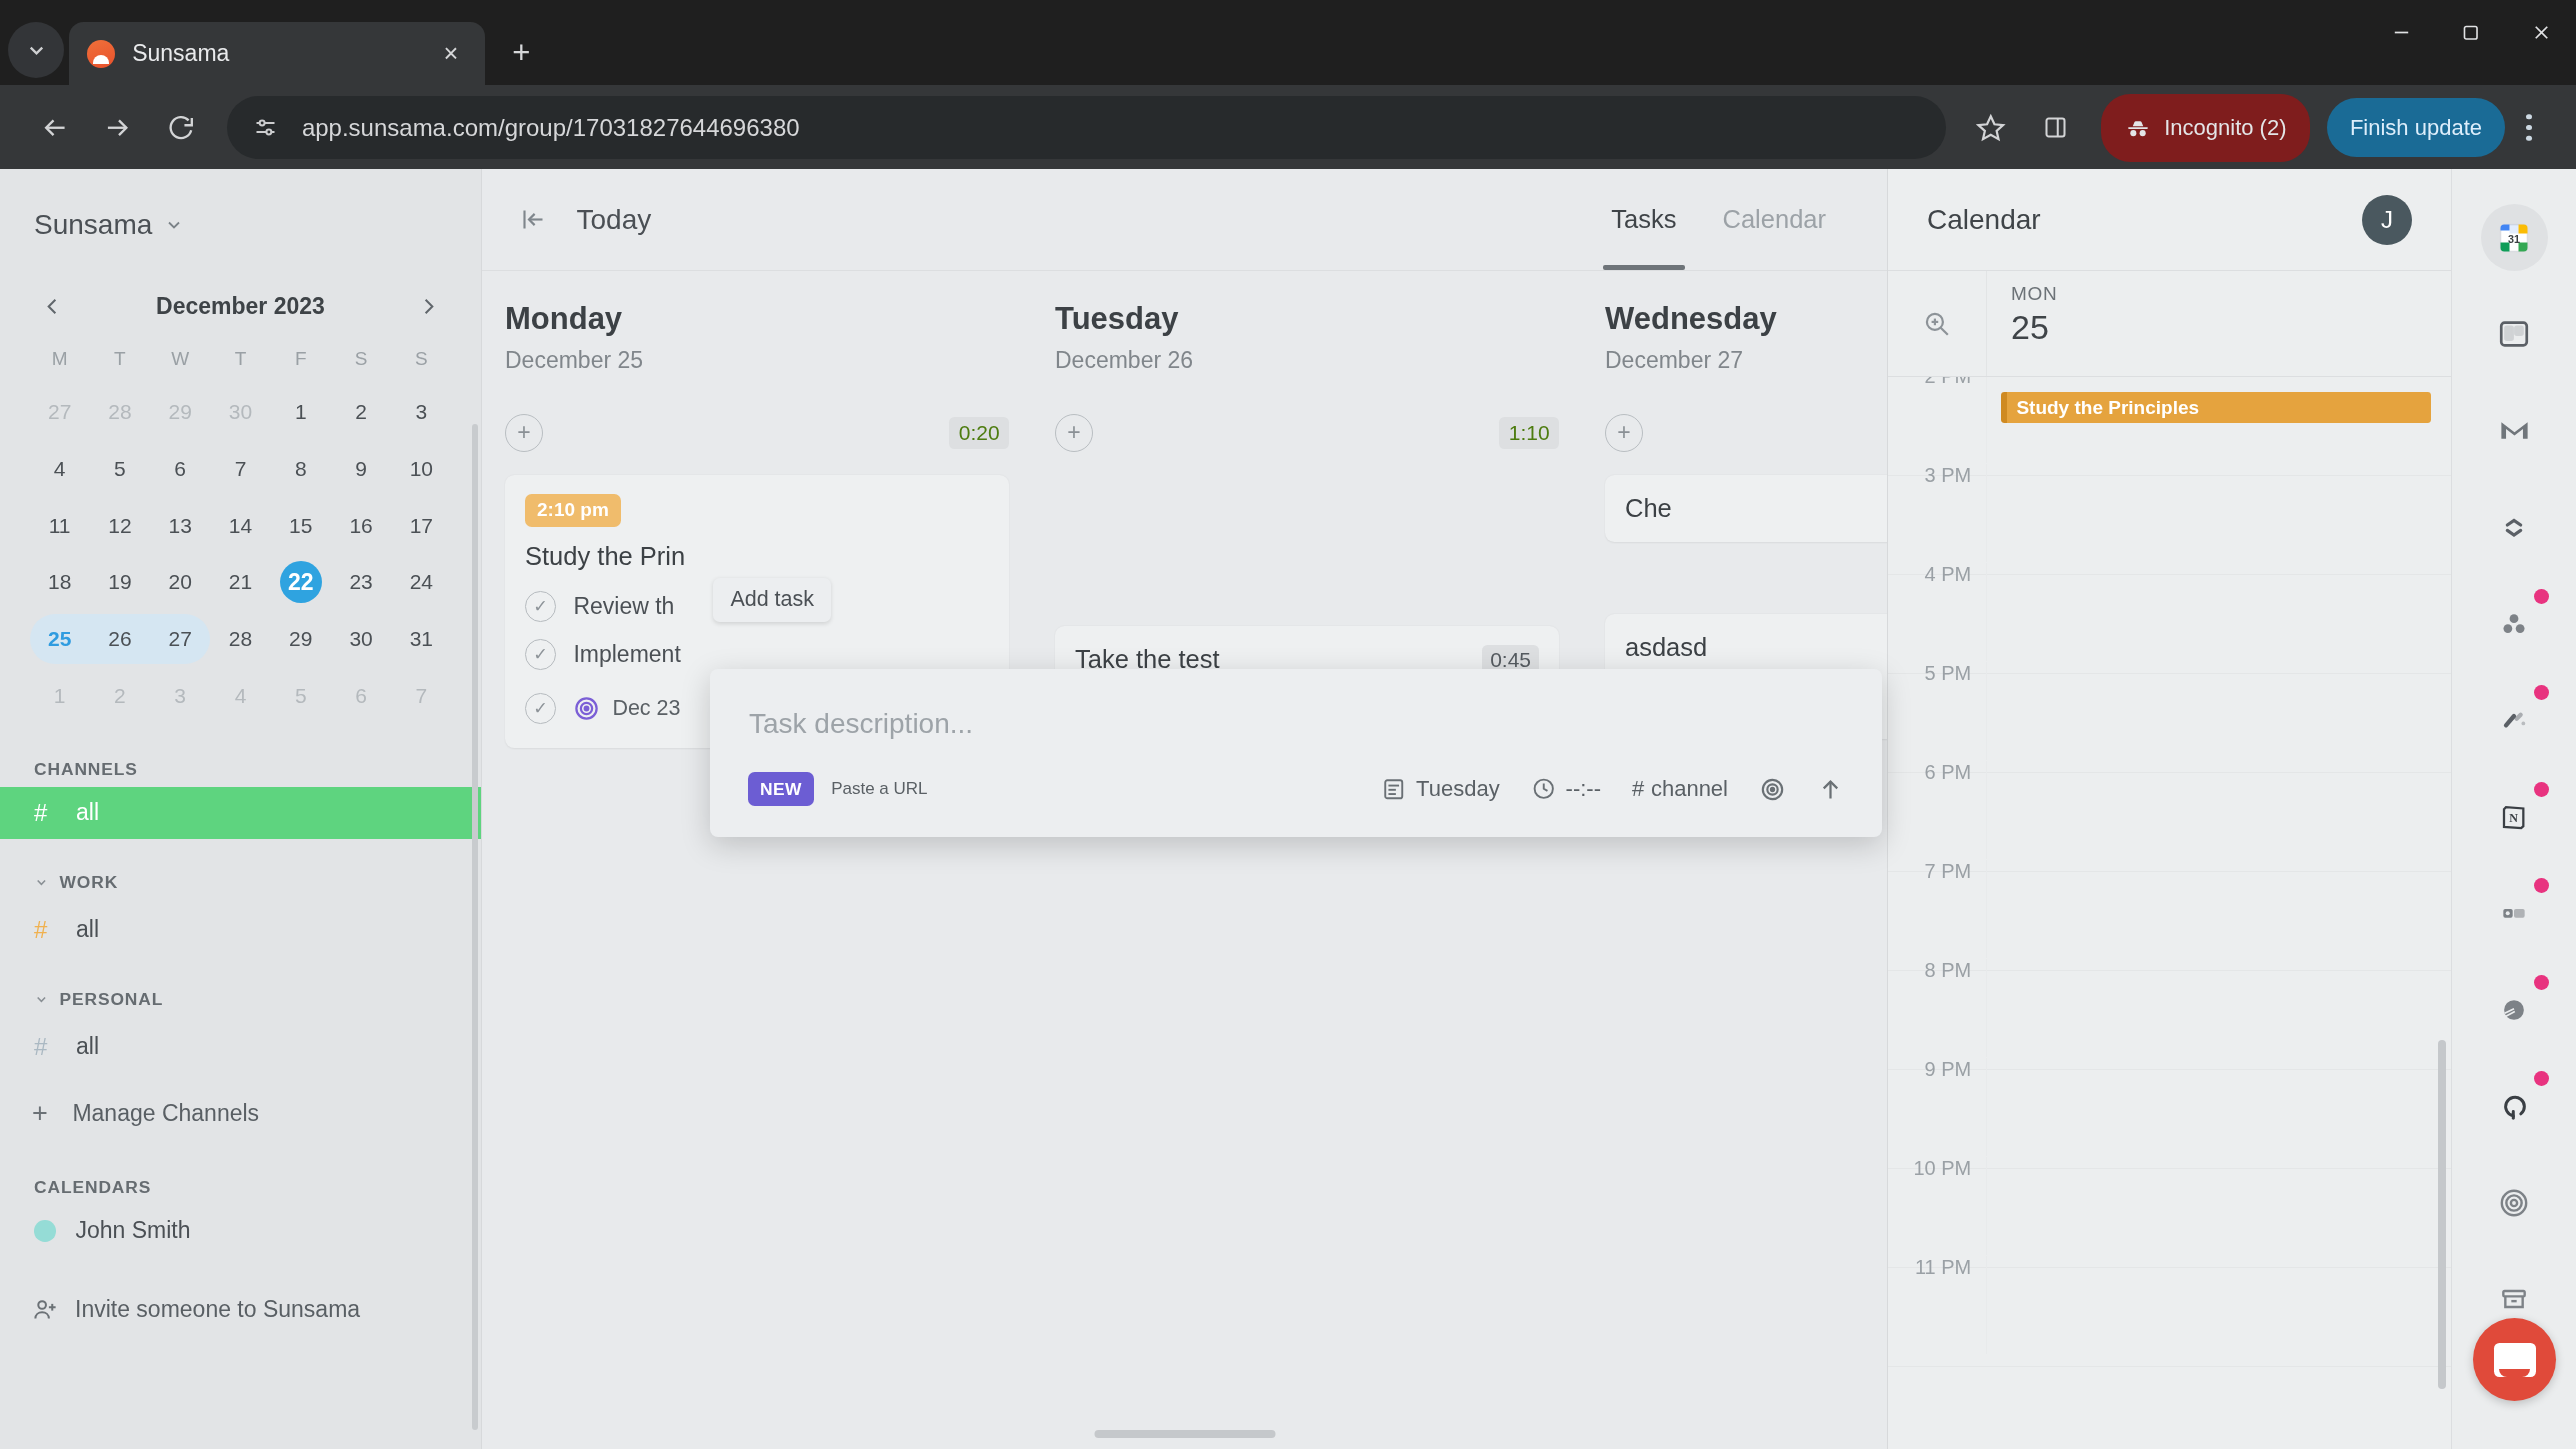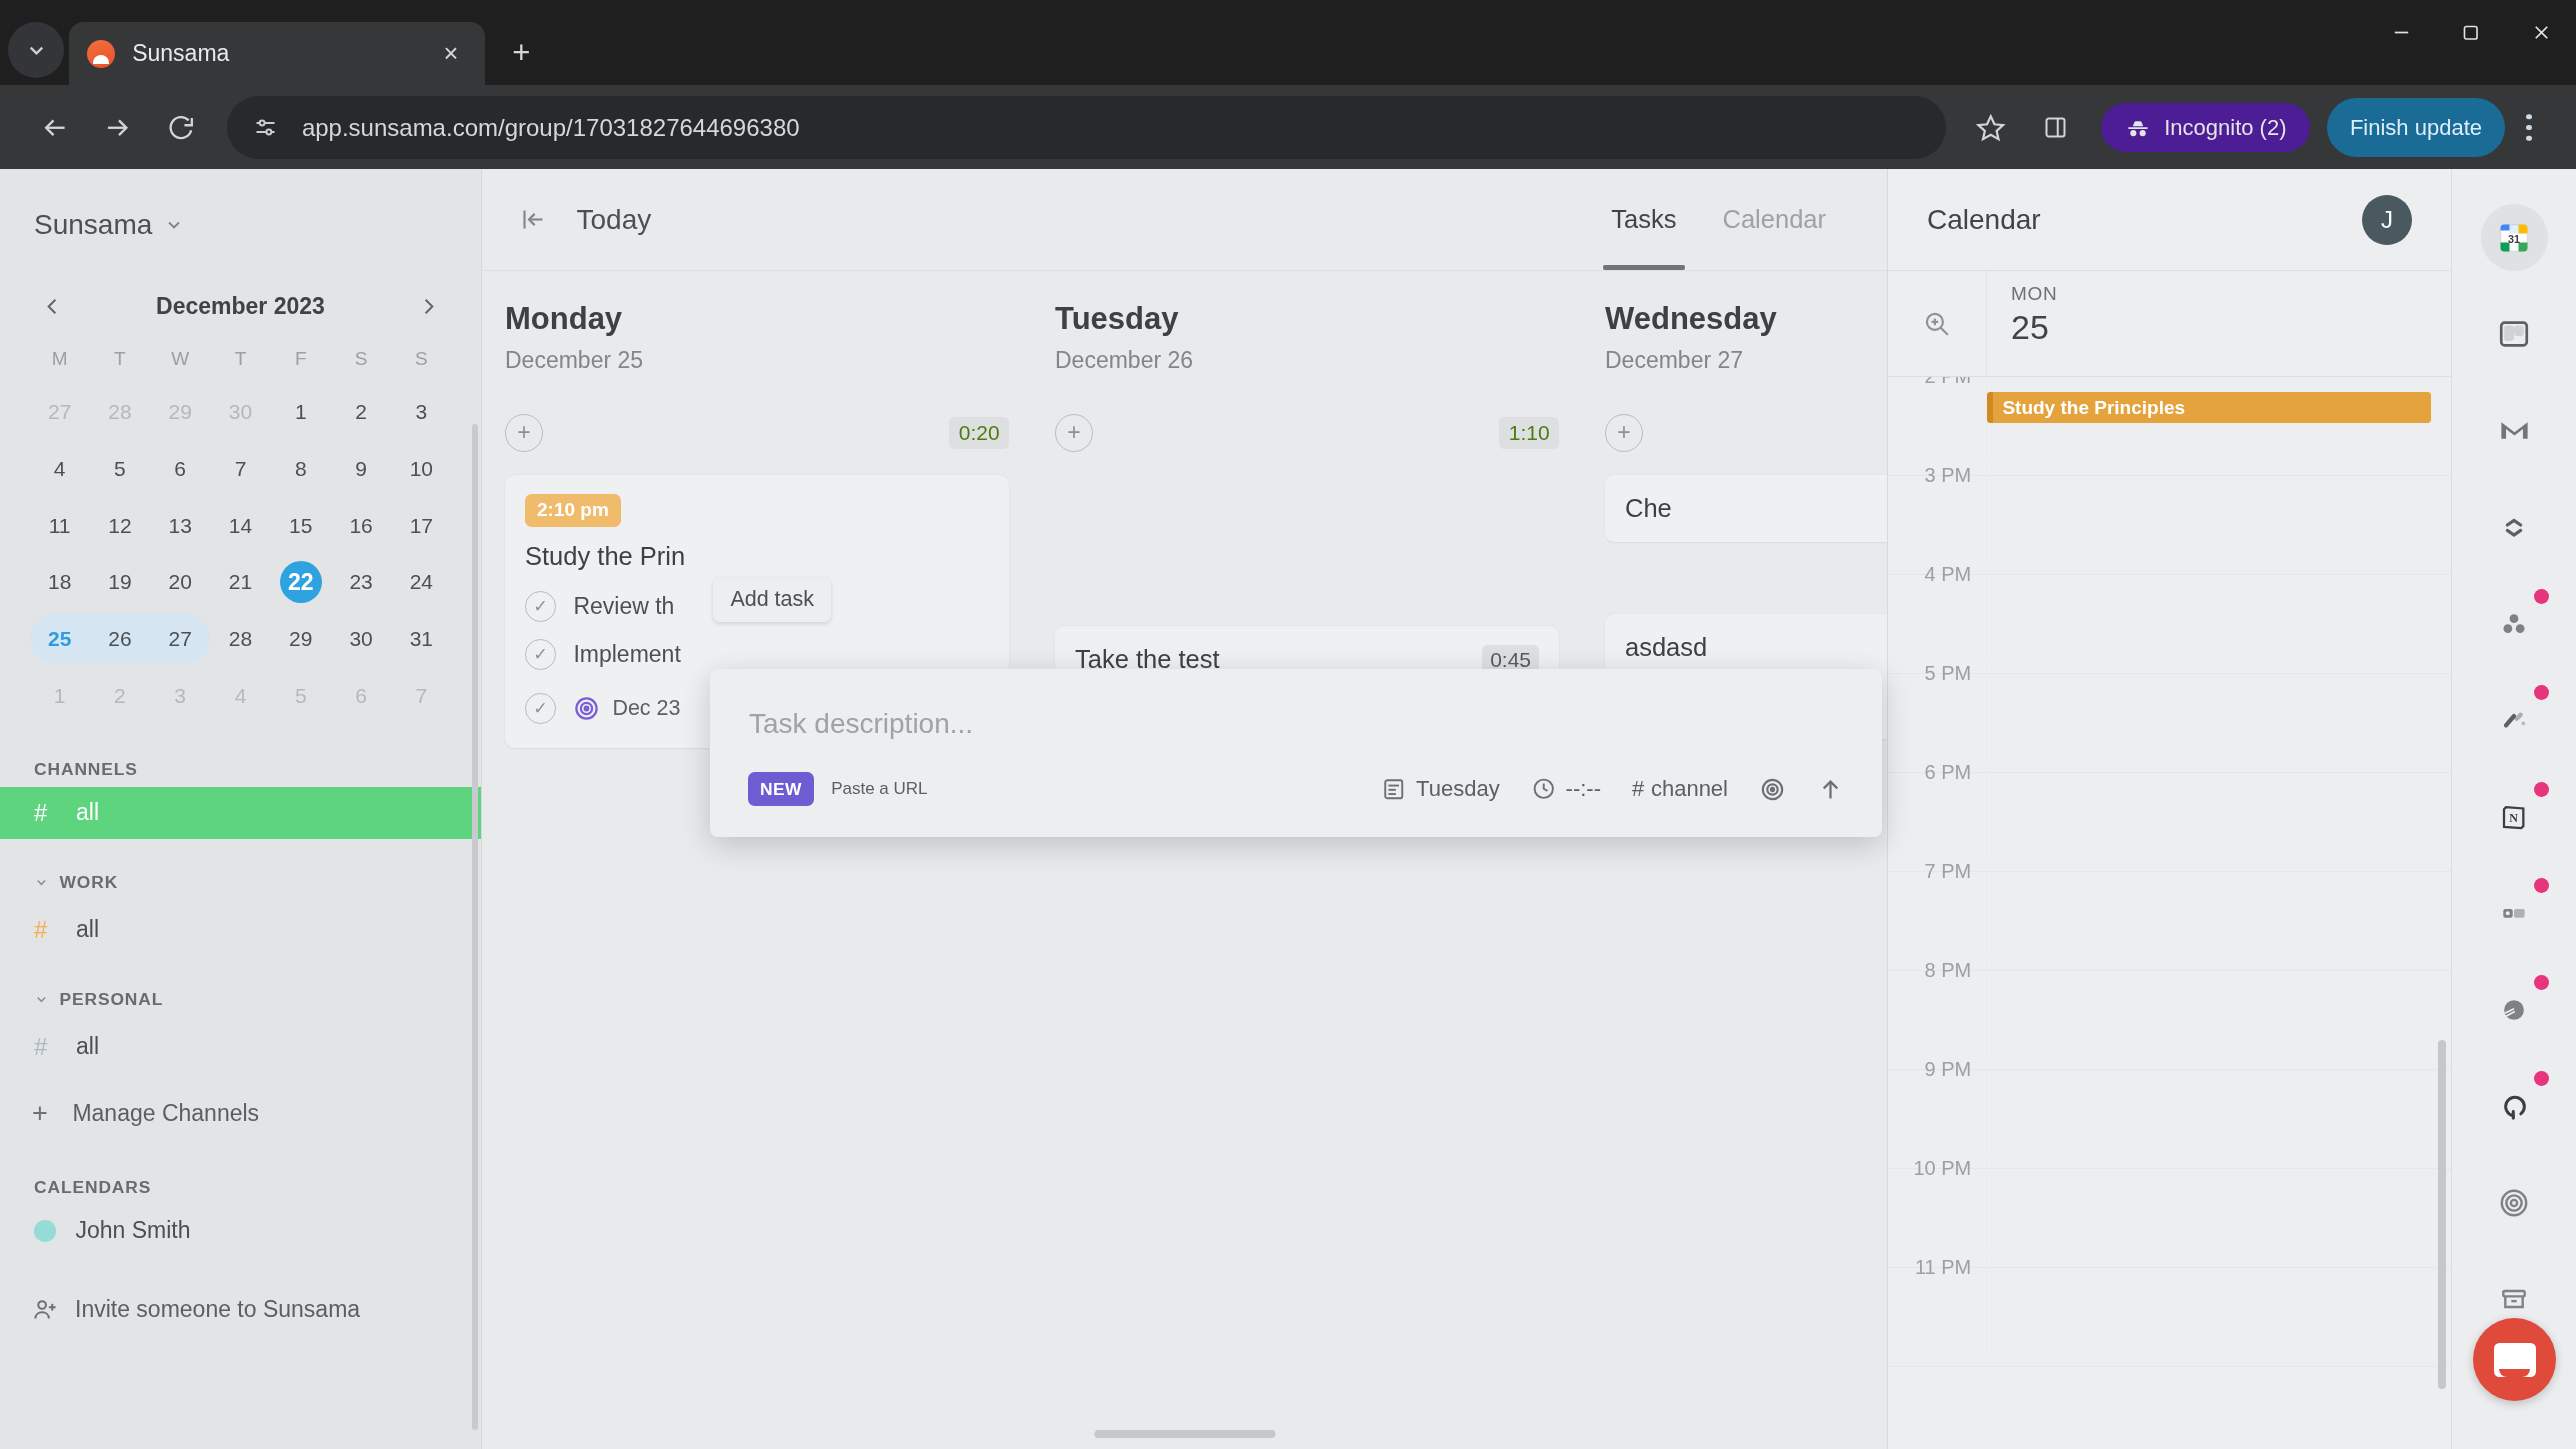--- a/index.html
+++ b/index.html
@@ -84,21 +84,21 @@
   }
   .star-btn {
     width: 60px; height: 60px; display: flex; align-items: center;
     justify-content: center; color: #d3d4d6; flex: none;
   }
   .sidepanel-btn {
     width: 60px; height: 60px; display: flex; align-items: center;
     justify-content: center; color: #d3d4d6; flex: none; margin-left: 4px;
   }
   .incognito-pill {
-    height: 49px; background: #4c1d95; border-radius: 29.5px;
+    height: 68px; background: #7f1d1d; border-radius: 29.5px;
     display: flex; align-items: center; padding: 0 23px;
     margin-left: 16px; flex: none;
   }
   .incognito-pill .ico { color: #e4e5e7; margin-right: 12px; display:flex; }
   .incognito-pill span.lbl { color: #e4e5e7; font-size: 22px; white-space: nowrap; }
   .update-btn {
     height: 59px; background: #1a6b96; border-radius: 29.5px;
     display: flex; align-items: center; padding: 0 23px;
     color: #ddeefb; font-size: 22px; margin-left: 17.4px; flex: none;
     white-space: nowrap;
@@ -325,21 +325,21 @@
   .hour-row {
     height: 99px; display:flex; border-bottom: 0.7px solid #e4e6e7; position:relative;
   }
   .hour-lbl {
     width: 99px; flex:none; font-size: 20px; color:#9aa0a5;
     text-align:right; padding-right: 14.8px; transform: translateY(-12px);
     border-right:0.7px solid #e8eaeb;
   }
   .hour-cell { flex:1; }
   .cal-event {
-    position:absolute; left: 99px; right: 20px; height: 31px;
+    position:absolute; left: 113px; right: 20px; height: 31px;
     background:#e5a33e; border-left: 6.7px solid #cf8a22;
     border-radius: 3.4px; color:#fff; font-size: 19px; font-weight:600;
     display:flex; align-items:center; padding-left: 9.4px;
     white-space:nowrap; overflow:hidden;
   }
   .rc-scroll {
     position:absolute; right: 5.4px; bottom: 60px; width: 8px; height: 349px;
     background:#c5c8cb; border-radius:4px;
   }
 

